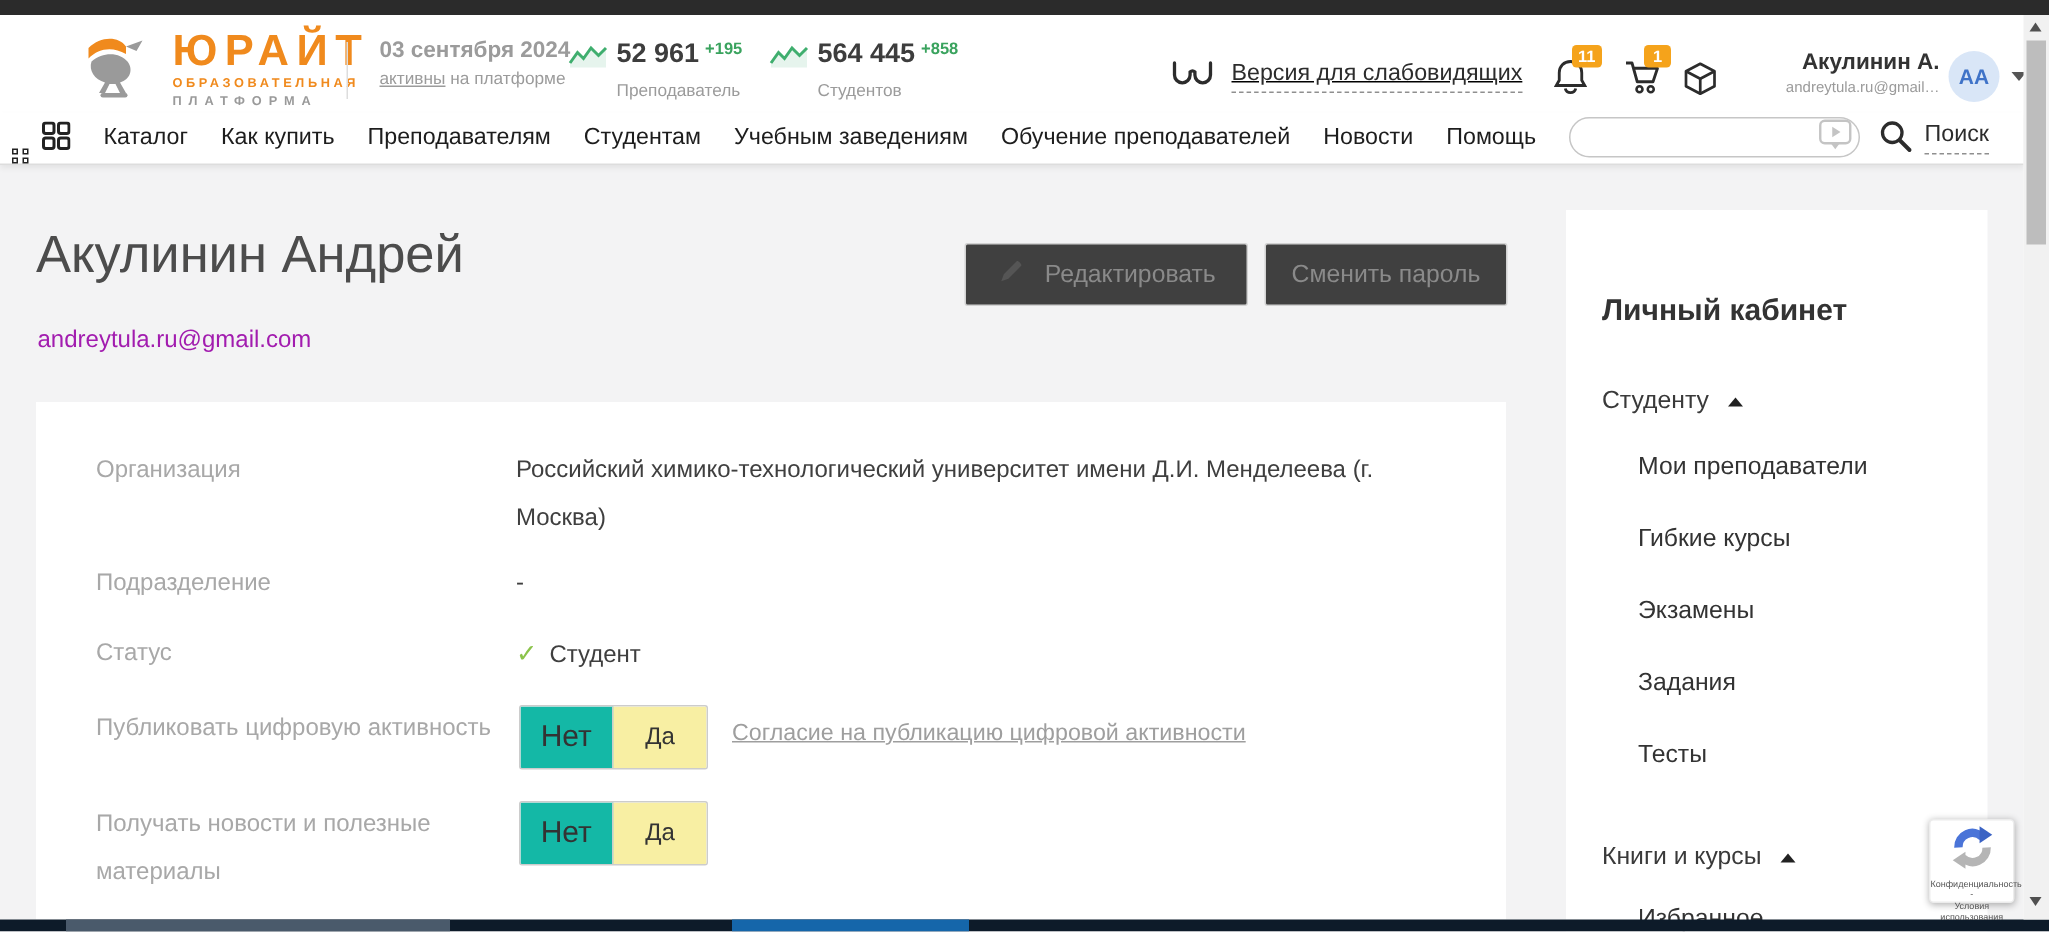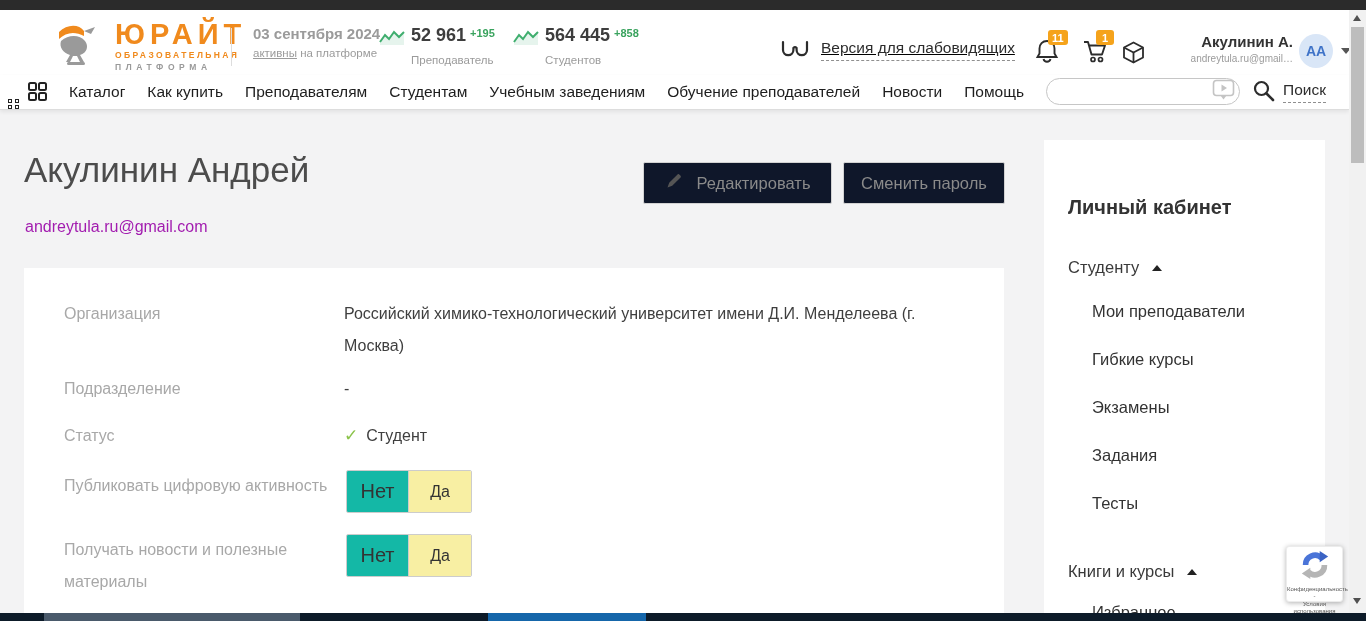--- a/index.html
+++ b/index.html
@@ -53,21 +53,21 @@
   #search-icon { left:1252px; top:79px; z-index:7; cursor:pointer; }
   #search-label { left:1283px; top:81px; font-size:15.5px; color:#2c2c2c; border-bottom:1.5px dashed #8f8f8f;
                   padding-bottom:3px; z-index:7; cursor:pointer; }
   #partial-grid { left:8px; top:99px; width:13px; height:10px; z-index:6; }
   #partial-grid i { position:absolute; width:4px; height:4px; border:1.5px solid #222; }
 
   
   #page { left:0; top:110px; width:1349px; height:503px; background:#f3f3f4; }
   #profile-name { left:24px; top:40px; font-size:35px; color:#4c4c4c; font-weight:500; }
   #profile-email { left:25px; top:108px; font-size:16px; color:#a21caf; }
-  .btn { position:absolute; top:52px; height:42px; background:#0f172a; border:1px solid #d2d2d2; border-radius:2px;
+  .btn { position:absolute; top:52px; height:42px; background:#404040; border:1px solid #d2d2d2; border-radius:2px;
          display:flex; align-items:center; justify-content:center; gap:14px; font-size:16.5px; color:#8a8a8a; cursor:pointer; }
   #edit-btn { left:643px; width:189px; }
   #pass-btn { left:843px; width:162px; }
 
   
   #card { left:24px; top:158px; width:980px; height:345px; background:#fff; }
   .f-label { position:absolute; left:40px; font-size:16px; color:#a8a8a8; width:280px; line-height:32px; }
   .f-value { position:absolute; left:320px; font-size:16px; color:#3f3f3f; line-height:32px; width:600px; }
   .check { color:#8bc34a; font-size:17px; margin-right:8px; }
   .toggle { position:absolute; left:322px; width:126px; height:43px; display:flex; border:1px solid #ccc;
@@ -257,20 +257,21 @@
     <div class="f-value" style="top:105px;">-</div>
 
     <div class="f-label" style="top:152px;">Статус</div>
     <div class="f-value" style="top:152px;"><span class="check">✓</span><span>Студент</span></div>
 
     <div class="f-label" style="top:207px; line-height:22px;">Публиковать цифровую активность</div>
     <div class="toggle" style="top:202px;">
       <span class="no">Нет</span>
       <span class="yes">Да</span>
     </div>
+    <a id="consent-link">Согласие на публикацию цифровой активности</a>
 
     <div class="f-label" style="top:266px; line-height:32px; width:250px;">Получать новости и полезные материалы</div>
     <div class="toggle" style="top:266px;">
       <span class="no">Нет</span>
       <span class="yes">Да</span>
     </div>
   </div>
 
   <div id="sidebar" class="abs" style="left:1044px; top:30px; height:503px;">
     <div id="sidebar-title">Личный кабинет</div>

